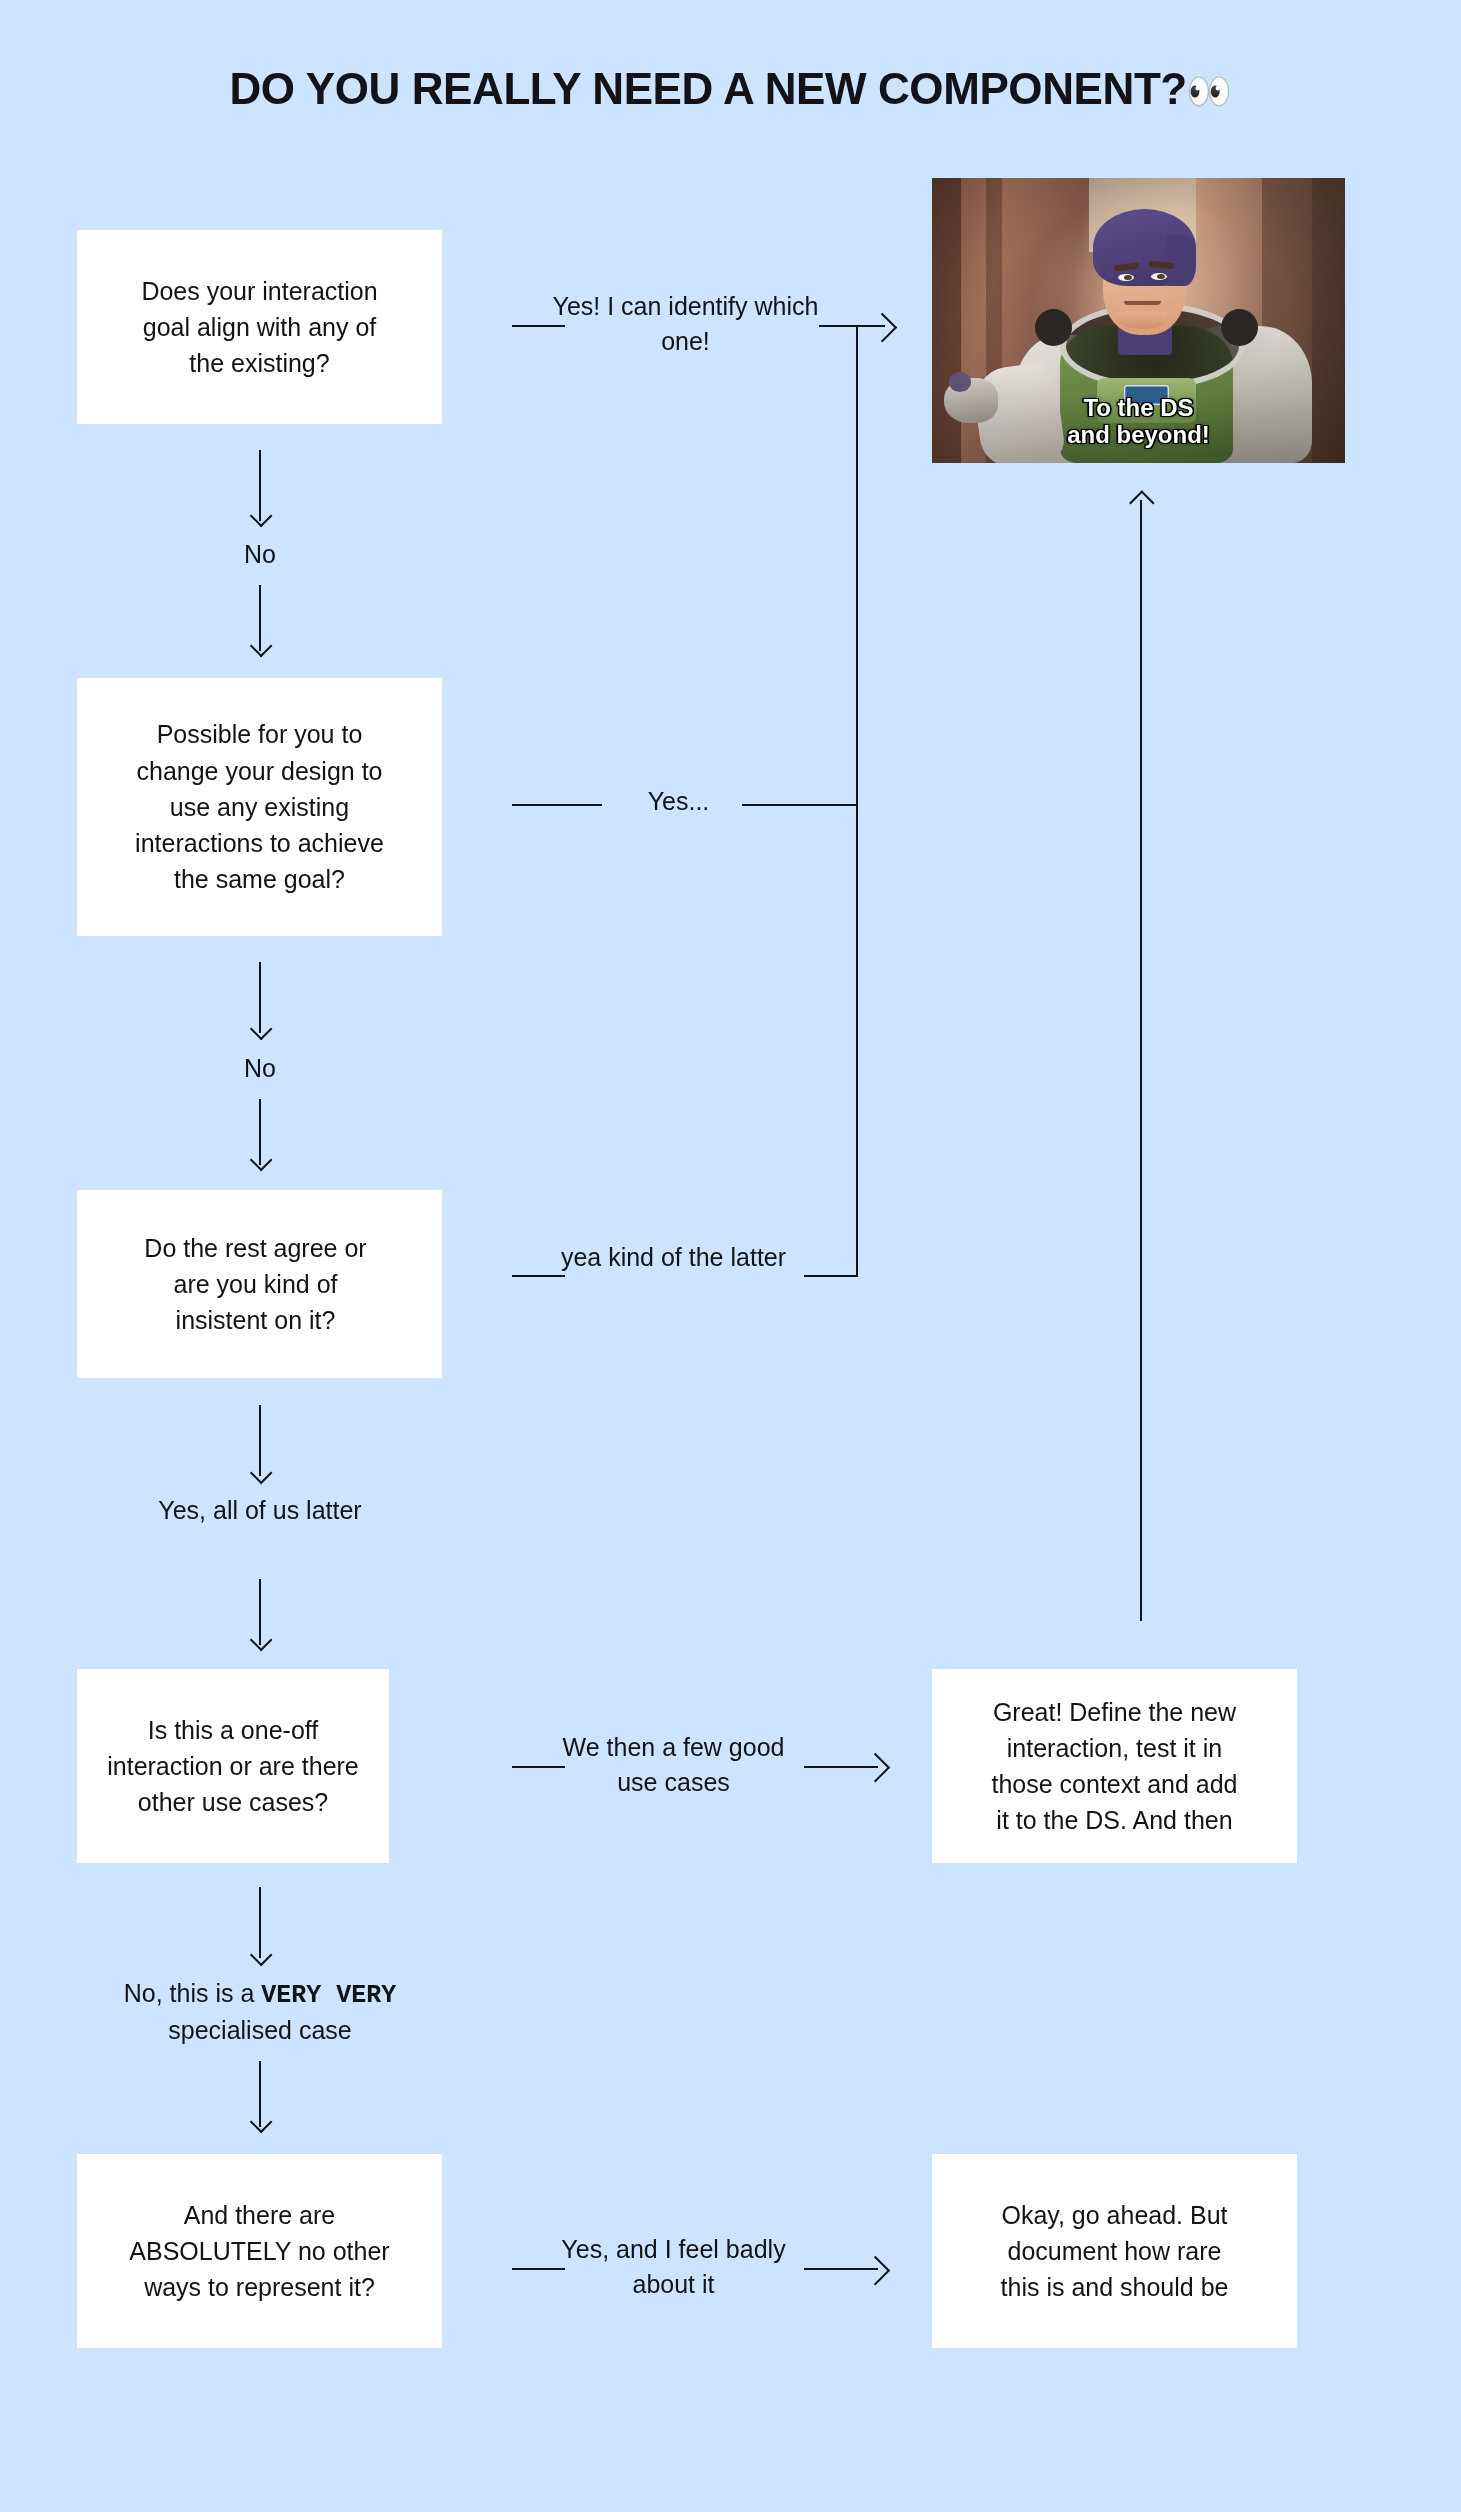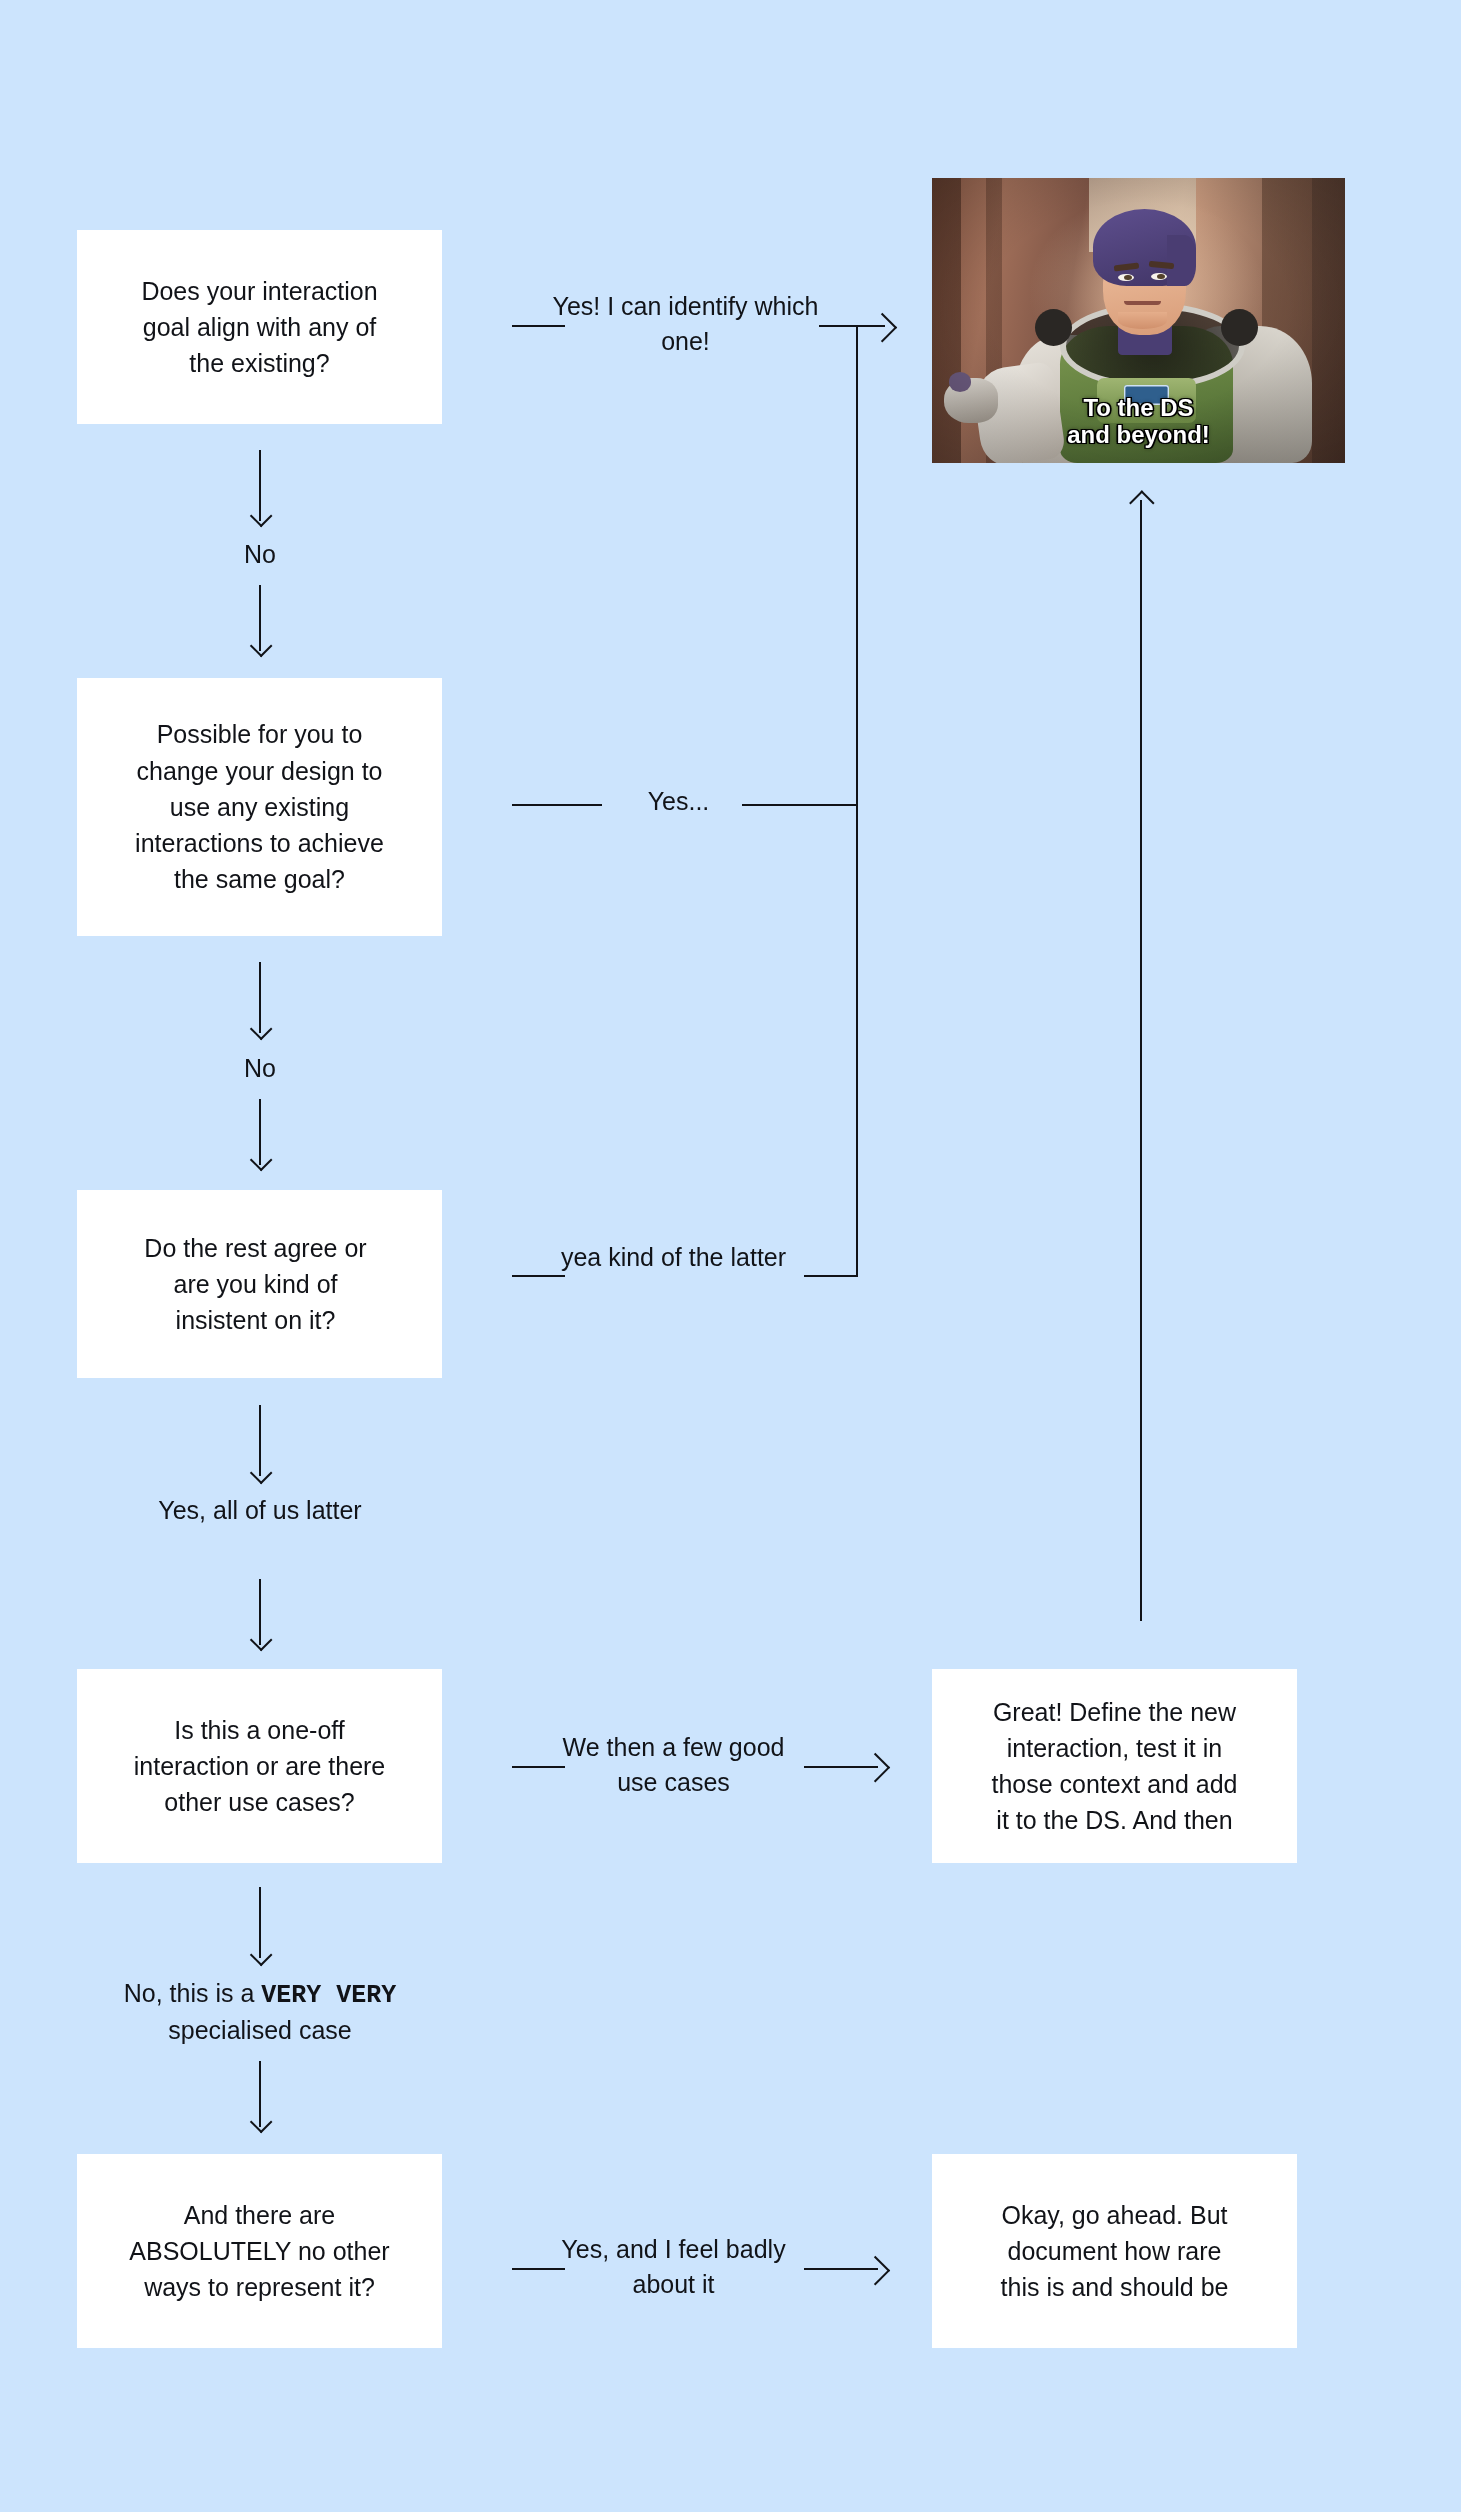--- a/index.html
+++ b/index.html
@@ -225,20 +225,23 @@
       -1.4px -1.4px 0 #000, 1.4px -1.4px 0 #000, -1.4px 1.4px 0 #000, 1.4px 1.4px 0 #000,
       0 0 4.3px rgba(0,0,0,.8);
   }
   .meme-caption span{display:block;}
 </style>
 </head>
 <body>
 
 <div class="canvas">
 
+  <div class="title">
+    <span>DO YOU REALLY NEED A NEW COMPONENT?</span><span class="eyes">👀</span>
+  </div>
 
   <div class="node" style="left:77px;top:230px;width:365px;height:194px;">
     <div>
       <span>Does your interaction</span>
       <span>goal align with any of</span>
       <span>the existing?</span>
     </div>
   </div>
 
   <div class="hline" style="left:512px;top:325px;width:53px;"></div>
@@ -335,21 +338,21 @@
 
   <div class="vline" style="left:259px;top:1405px;height:71px;"></div>
   <div class="arrow-down" style="left:253px;top:1465px;"></div>
   <div class="vlabel" style="left:110px;top:1493px;">
     <span>Yes, all of us</span>
     <span>latter</span>
   </div>
   <div class="vline" style="left:259px;top:1579px;height:66px;"></div>
   <div class="arrow-down" style="left:253px;top:1632px;"></div>
 
-  <div class="node" style="left:77px;top:1669px;width:365px;height:194px;">
+  <div class="node" style="left:77px;top:1669px;width:312px;height:194px;">
     <div>
       <span>Is this a one-off</span>
       <span>interaction or are there</span>
       <span>other use cases?</span>
     </div>
   </div>
 
   <div class="hline" style="left:512px;top:1766px;width:53px;"></div>
   <div class="edge-label" style="left:550px;top:1730px;width:247px;">
     <span>We then a few</span>

